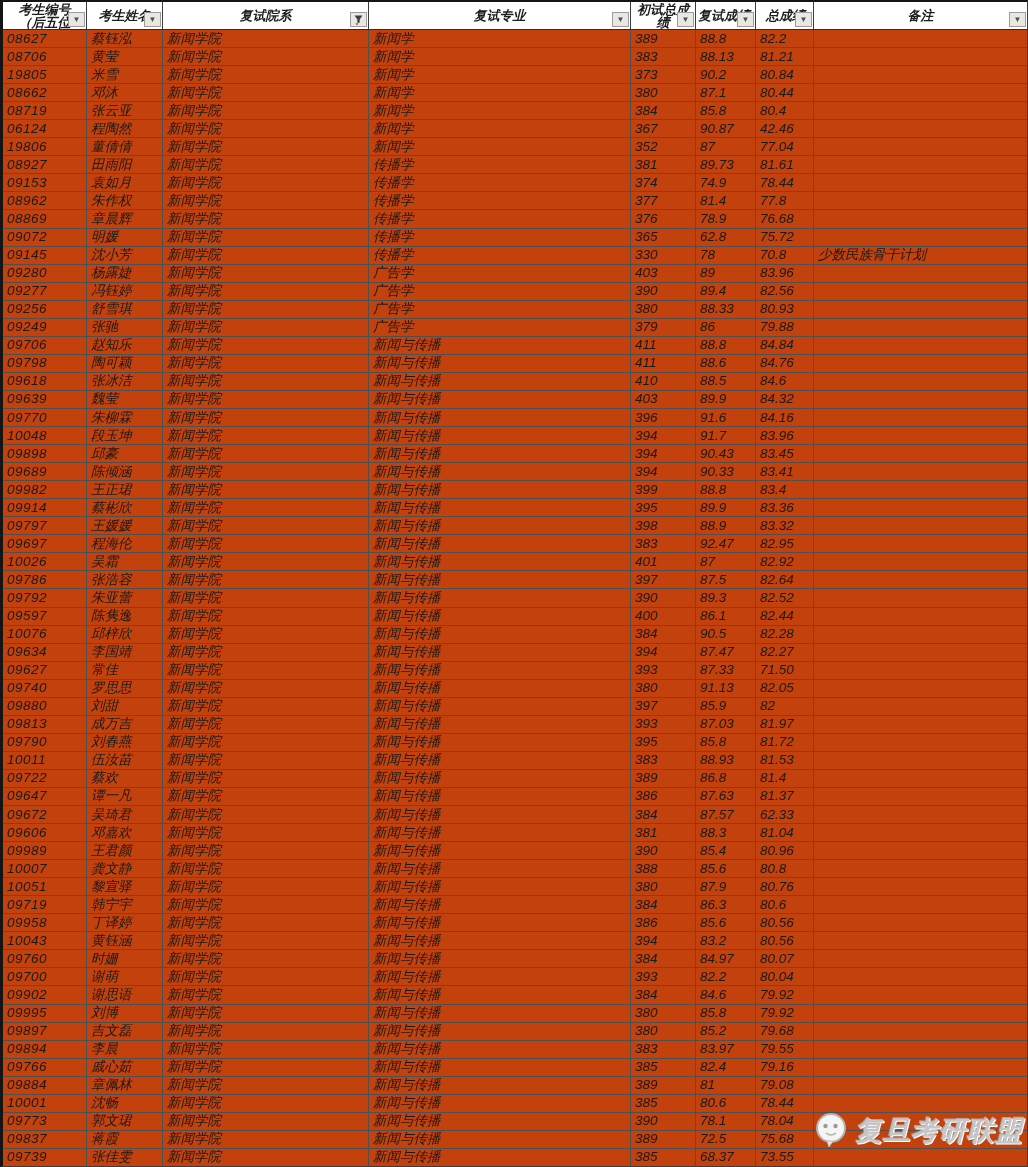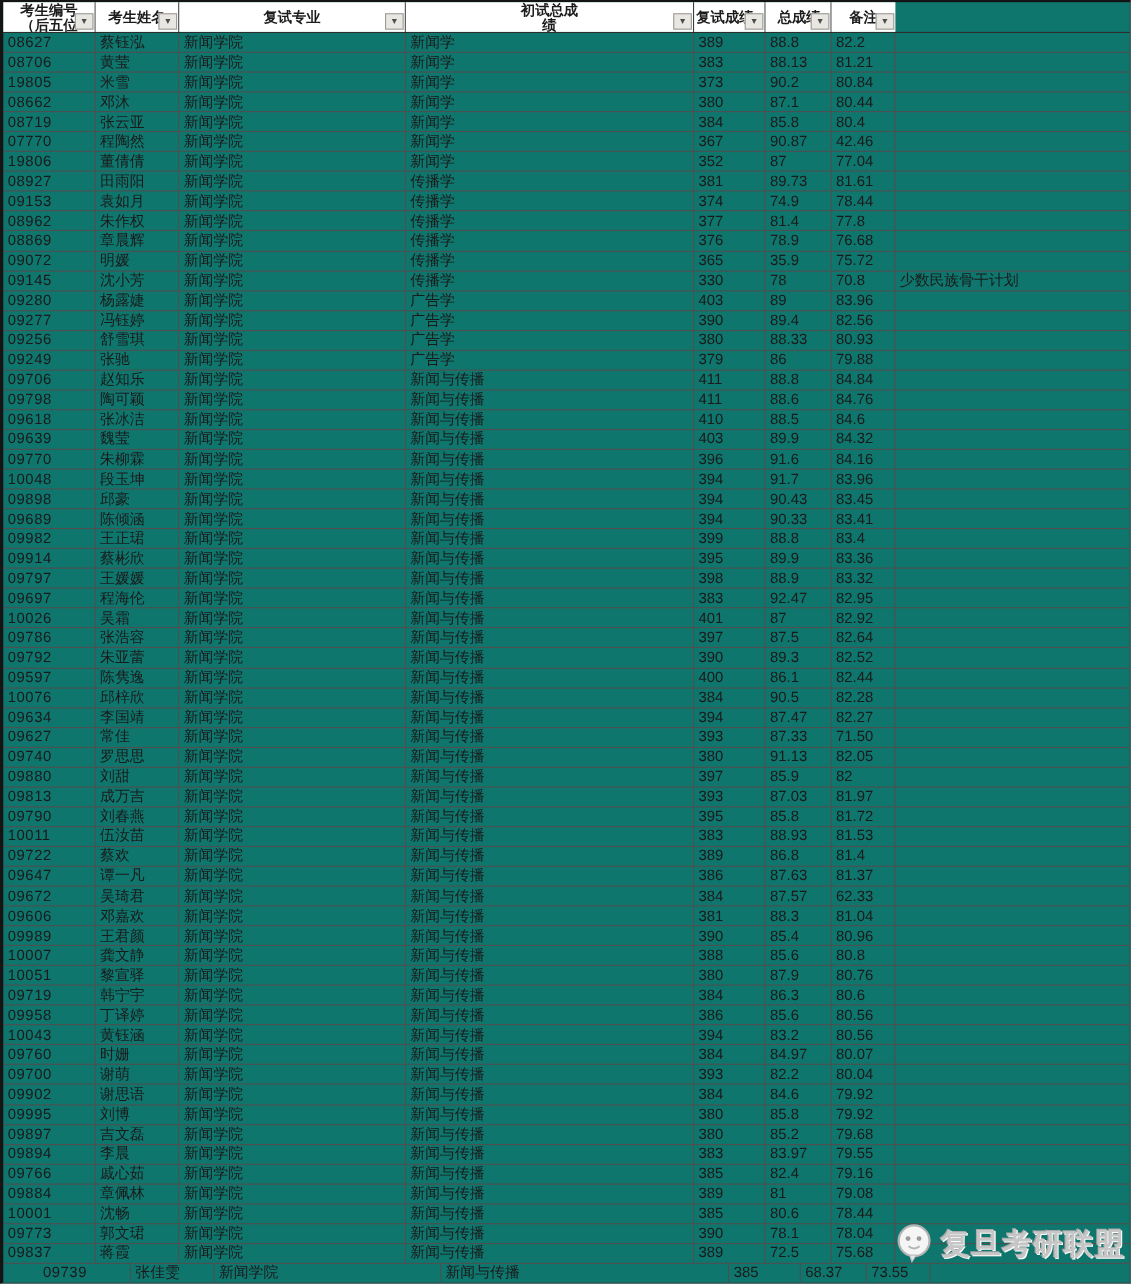--- a/index.html
+++ b/index.html
@@ -1,33 +1,33 @@
 <!DOCTYPE html>
 <html><head>
 <meta charset="utf-8">
 <style>
   * { margin:0; padding:0; box-sizing:border-box; }
   html,body { width:1028px; height:1167px; background:#ffffff; overflow:hidden;
     font-family:"Liberation Sans","DejaVu Sans",sans-serif; }
-  .sheet { position:relative; width:1028px; height:1167px; background:#0f766e;
+  .sheet { position:relative; width:1028px; height:1167px; background:#c2410c;
     border-left:3px solid #141414; border-top:2px solid #141414;
-    border-right:1px solid #3c3c3c; border-bottom:1px solid #3c3c3c; }
+    border-right:1px solid #3c3c3c; border-bottom:1px solid #3c3c3c;font-style:italic; }
   .grid-row { display:grid; grid-template-columns:84px 76px 206px 262px 65px 60px 58px 1fr; }
   .thead { height:28px; border-bottom:1px solid #2e2e2e; }
   .th { position:relative; border-right:1px solid #3c3c3c; font-weight:bold;
     font-size:13px; line-height:13px; color:#1c1c1c; text-align:center;
     display:flex; flex-direction:column; justify-content:center; background:#fff; overflow:hidden; }
   .th .l2 { display:block; }
   .filter-btn { position:absolute; right:1px; bottom:2px; width:17px; height:15px;
     background:#e9e7e2; border:1px solid #9e9c98; display:flex; align-items:center;
     justify-content:center; font-size:8px; color:#4d4d4d; cursor:pointer; }
   .filter-btn svg { display:block; }
   .tbody { height:1136px; display:flex; flex-direction:column; }
   .tr { flex:1 1 auto; border-bottom:1px solid #4f4f4f; }
-  .tr:last-child { border-bottom:none;margin-left:32px; }
+  .tr:last-child { border-bottom:none; }
   .td { border-right:1px solid #4f4f4f; font-size:13.5px; line-height:16px;
     color:#1a1a1a; padding:0 0 0 4px; white-space:nowrap; overflow:hidden;
     display:flex; align-items:center; background:transparent; }
   .td.c0 { letter-spacing:0.5px; }
   .watermark { position:absolute; left:810px; top:1104px; width:214px; height:50px;
     display:flex; align-items:center; gap:6px; pointer-events:none; }
   .wm-text { font-size:27px; font-weight:bold; letter-spacing:1px; color:#c6c6c6;
     text-shadow:1px 1px 0 #ffffff, -1px -1px 0 #a8a8a8; white-space:nowrap; }
 </style>
 </head>
@@ -39,20 +39,29 @@
     <div class="th">
       <span>考生编号</span>
       <span class="l2">（后五位</span>
       <span class="filter-btn">▼</span>
     </div>
     <div class="th">
       <span>考生姓名</span>
       <span class="filter-btn">▼</span>
     </div>
     <div class="th">
+      <span>复试院系</span>
+      <span class="filter-btn">
+        <svg width="11" height="11" viewBox="0 0 14 14">
+          <path d="M2 2 L12 2 L8.5 7 L8.5 11 L5.5 11 L5.5 7 Z" fill="#3f3f3f"></path>
+          <path d="M3 12 L7 12 L5 14 Z" fill="#3f3f3f"></path>
+        </svg>
+      </span>
+    </div>
+    <div class="th">
       <span>复试专业</span>
       <span class="filter-btn">▼</span>
     </div>
     <div class="th">
       <span>初试总成</span>
       <span class="l2">绩</span>
       <span class="filter-btn">▼</span>
     </div>
     <div class="th" style="justify-content:center; text-align:left; padding-left:2px;">
       <span>复试成绩</span>
@@ -113,21 +122,21 @@
         <div class="td c0">08719</div>
         <div class="td c1">张云亚</div>
         <div class="td c2">新闻学院</div>
         <div class="td c3">新闻学</div>
         <div class="td c4">384</div>
         <div class="td c5">85.8</div>
         <div class="td c6">80.4</div>
         <div class="td c7" style="border-right: none;"></div>
       </div>
       <div class="tr grid-row">
-        <div class="td c0">07770</div>
+        <div class="td c0">06124</div>
         <div class="td c1">程陶然</div>
         <div class="td c2">新闻学院</div>
         <div class="td c3">新闻学</div>
         <div class="td c4">367</div>
         <div class="td c5">90.87</div>
         <div class="td c6">42.46</div>
         <div class="td c7" style="border-right: none;"></div>
       </div>
       <div class="tr grid-row">
         <div class="td c0">19806</div>
@@ -178,21 +187,21 @@
         <div class="td c5">78.9</div>
         <div class="td c6">76.68</div>
         <div class="td c7" style="border-right: none;"></div>
       </div>
       <div class="tr grid-row">
         <div class="td c0">09072</div>
         <div class="td c1">明媛</div>
         <div class="td c2">新闻学院</div>
         <div class="td c3">传播学</div>
         <div class="td c4">365</div>
-        <div class="td c5">35.9</div>
+        <div class="td c5">62.8</div>
         <div class="td c6">75.72</div>
         <div class="td c7" style="border-right: none;"></div>
       </div>
       <div class="tr grid-row">
         <div class="td c0">09145</div>
         <div class="td c1">沈小芳</div>
         <div class="td c2">新闻学院</div>
         <div class="td c3">传播学</div>
         <div class="td c4">330</div>
         <div class="td c5">78</div>

